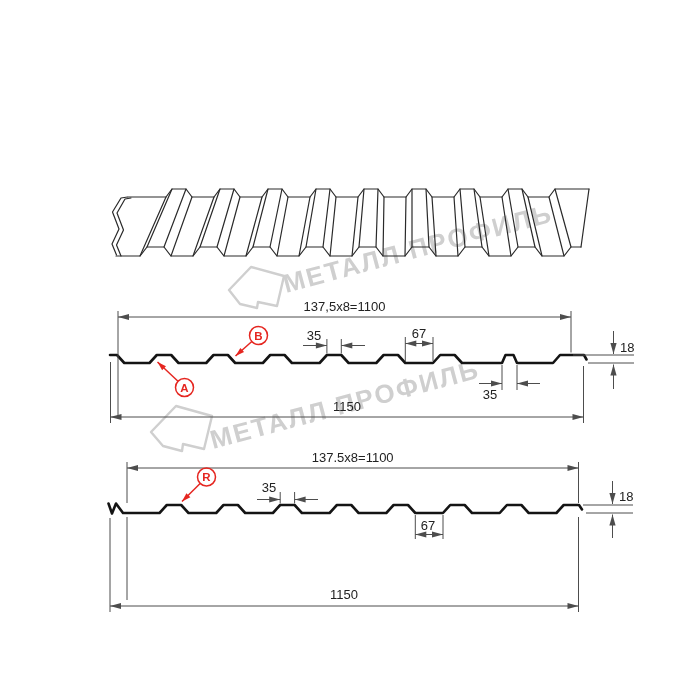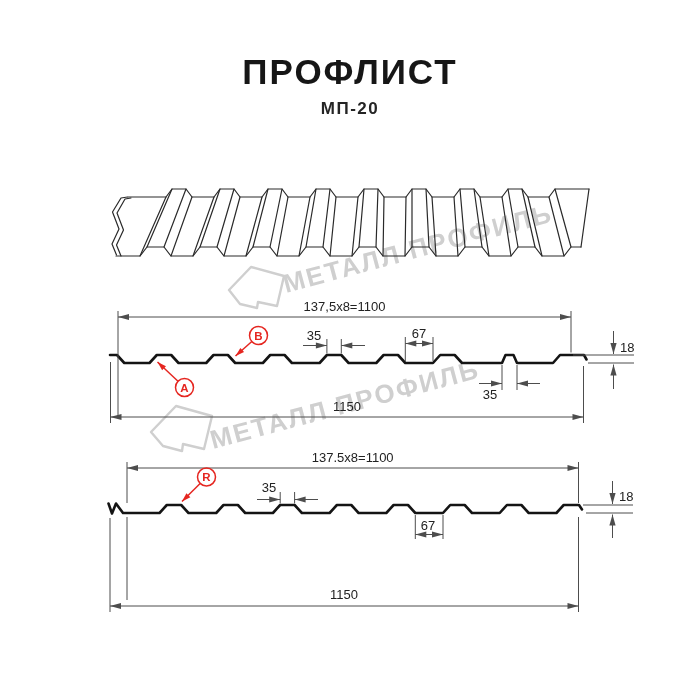--- a/index.html
+++ b/index.html
@@ -20,22 +20,20 @@
   .redtxt{font-family:"Liberation Sans",sans-serif;font-size:11.5px;font-weight:600;fill:#e52620;}
   .wm{font-family:"Liberation Sans",sans-serif;font-size:26px;font-weight:700;
       letter-spacing:2px;fill:#cfcfcf;}
   .wmlogo{stroke:#cfcfcf;stroke-width:2.4;fill:none;stroke-linejoin:round;}
 </style>
 </head>
 <body>
 
 <div class="page">
 
-  <div class="title">ПРОФЛИСТ</div>
-  <div class="model">МП-20</div>
 
   <svg width="700" height="700" viewBox="0 0 700 700">
     <defs>
       <marker id="mdk" markerUnits="userSpaceOnUse" markerWidth="12" markerHeight="9" refX="12" refY="4.5" orient="auto-start-reverse">
         <path d="M12,4.5 L1,1.4 L1,7.6 Z" fill="#4d4d4d"></path>
       </marker>
       <marker id="mred" markerUnits="userSpaceOnUse" markerWidth="10" markerHeight="8" refX="10" refY="4" orient="auto-start-reverse">
         <path d="M10,4 L1,1.2 L1,6.8 Z" fill="#e52620"></path>
       </marker>
     </defs>

